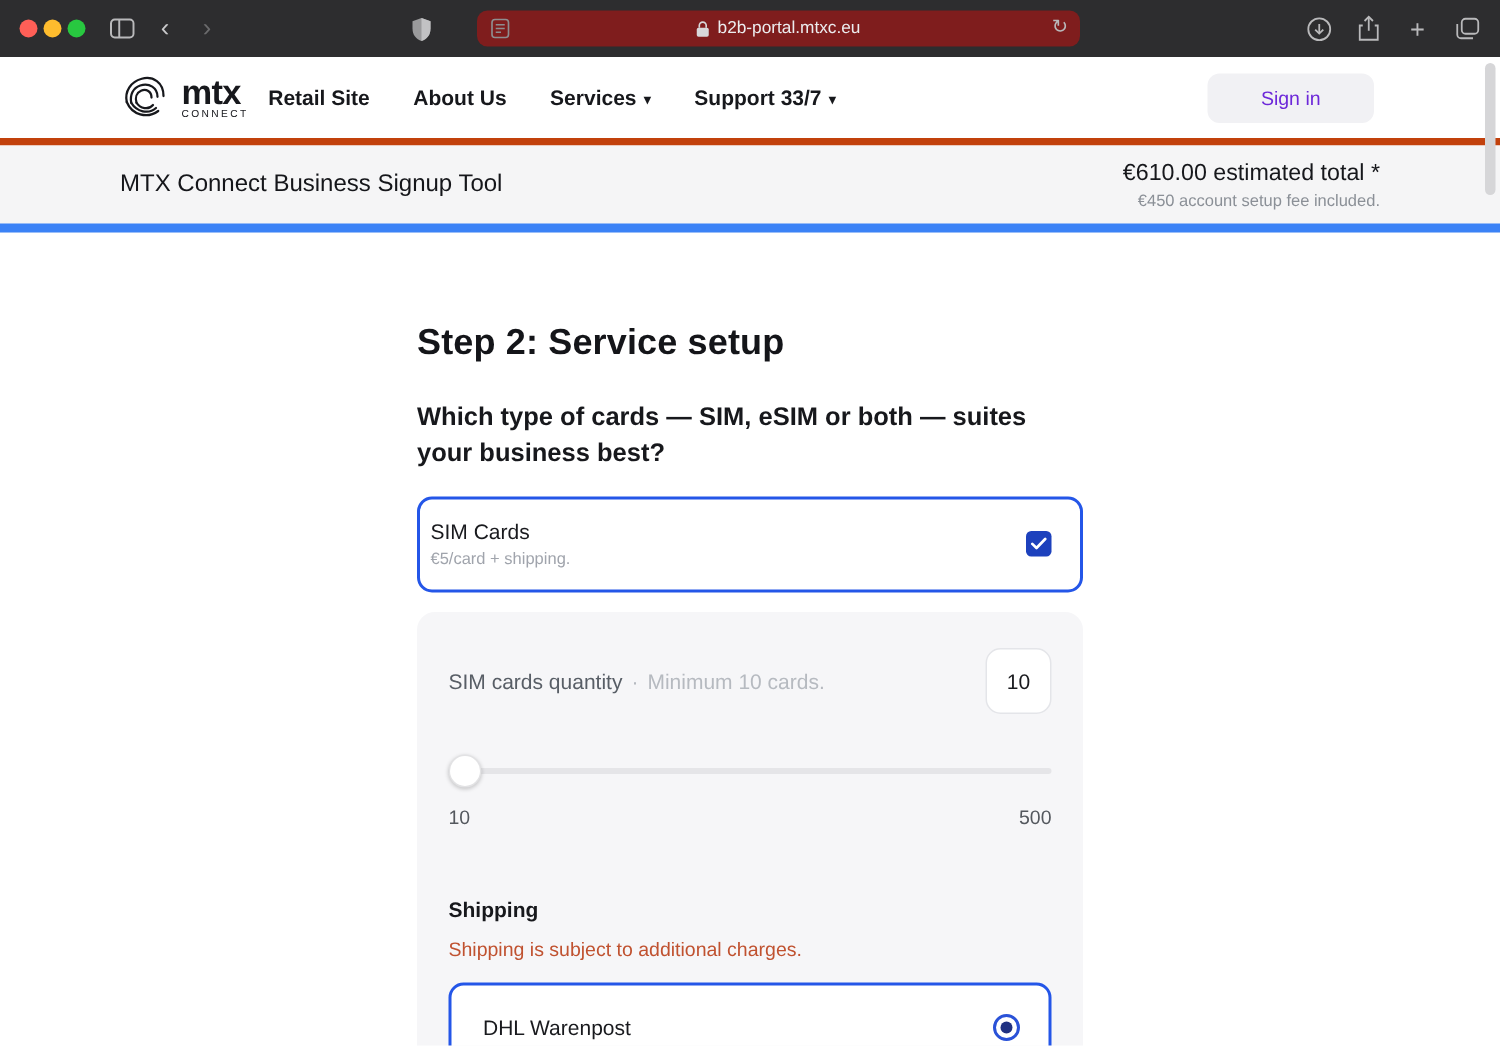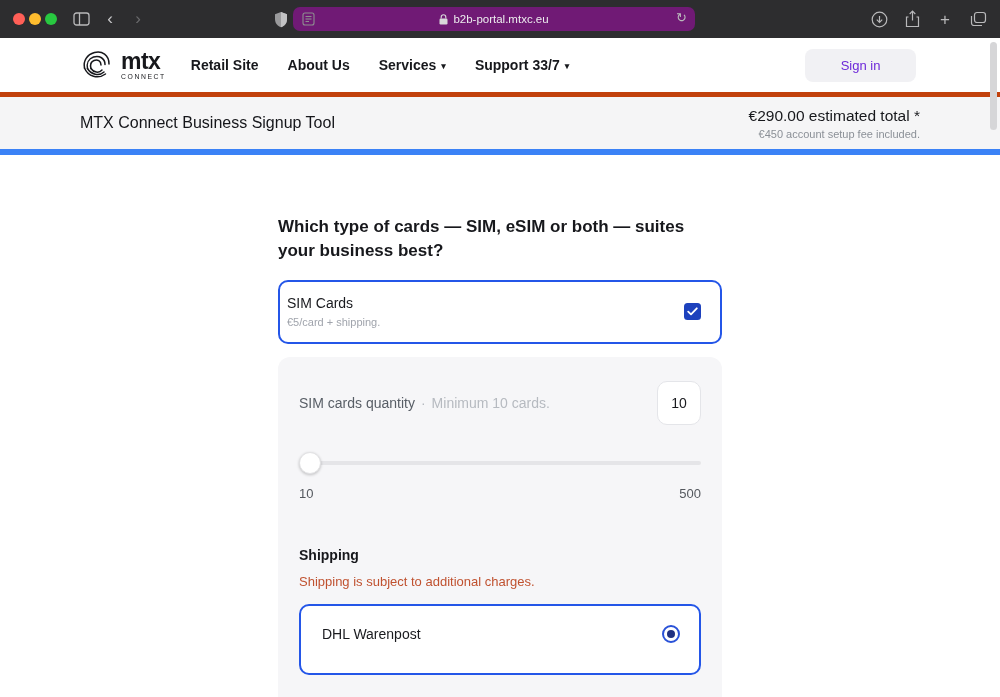--- a/index.html
+++ b/index.html
@@ -15,40 +15,40 @@
   .traffic { position:absolute; top:13px; width:12px; height:12px; border-radius:50%; }
   .t-close { left:13px; background:#ff5f57; }
   .t-min   { left:29px; background:#febc2e; }
   .t-max   { left:45px; background:#28c840; }
   .chrome-btn { position:absolute; top:0; height:38px; display:flex; align-items:center; justify-content:center; color:#b9b9bb; }
   .sidebar-btn { left:68px; width:26px; }
   .nav-back { left:98px; width:24px; color:#c9c9cb; font-size:17px; }
   .nav-fwd  { left:126px; width:24px; color:#6a6a6c; font-size:17px; }
   .shield-btn { left:268px; width:26px; }
   .addr-bar {
-    position:absolute; left:293px; top:7px; width:402px; height:24px;
-    background:#701a75; border-radius:7px; display:flex; align-items:center;
+    position:absolute; left:318px; top:7px; width:402px; height:24px;
+    background:#7f1d1d; border-radius:7px; display:flex; align-items:center;
   }
   .addr-page-icon { position:absolute; left:9px; top:5px; }
   .addr-center { margin:0 auto; display:flex; align-items:center; gap:5px; color:#ececee; font-size:11.5px; }
   .addr-reload { position:absolute; right:8px; top:3px; color:#b9b9bb; font-size:13px; cursor:default; }
   .right-icons { position:absolute; right:12px; top:0; height:38px; display:flex; align-items:center; gap:13px; color:#b9b9bb; }
   .ri { width:20px; height:20px; display:flex; align-items:center; justify-content:center; }
   .plus-glyph { font-size:17px; line-height:1; color:#b9b9bb; }
 
   
   .site-header {
     height:59px; background:#ffffff; border-bottom:5px solid #c2410c;
     display:flex; align-items:center; padding-left:78px;
   }
   .logo { display:flex; align-items:center; gap:7px; cursor:pointer; }
   .logo-texts { display:flex; flex-direction:column; line-height:1; }
   .logo-word { font-size:23px; font-weight:600; color:#17181c; letter-spacing:-0.5px; }
   .logo-sub { font-size:6.8px; letter-spacing:1.6px; color:#17181c; margin-top:1px; }
-  .main-nav { display:flex; align-items:center; gap:29px; margin-left:25px; }
+  .main-nav { display:flex; align-items:center; gap:29px; margin-left:13px; }
   .nav-item { font-size:14px; font-weight:700; color:#17181c; display:flex; align-items:center; gap:5px; cursor:pointer; white-space:nowrap; }
   .caret { font-size:9px; color:#17181c; transform:translateY(1px); }
   .signin-btn {
     margin-left:auto; margin-right:84px; width:111px; height:33px;
     background:#f1f1f4; border:none; border-radius:8px;
     color:#6d28d9; font-size:13px; font-family:"Liberation Sans", sans-serif; cursor:pointer;
     display:flex; align-items:center; justify-content:center;
   }
 
   
@@ -226,26 +226,27 @@
         <span class="caret">▾</span>
       </span>
   </nav>
 
   <button class="signin-btn">Sign in</button>
 </div>
 
 <div class="toolbar">
   <span class="toolbar-title">MTX Connect Business Signup Tool</span>
   <div class="toolbar-right">
-    <div class="est-total">€290.00 estimated total *</div>
+    <div class="est-total">€610.00 estimated total *</div>
     <div class="est-note">€450 account setup fee included.</div>
   </div>
 </div>
 
 <div class="main-col">
+  <h1 class="step-title">Step 2: Service setup</h1>
   <h2 class="question">Which type of cards — SIM, eSIM or both — suites your business best?</h2>
 
   <div class="option-card">
     <div class="option-texts">
       <span class="option-label">SIM Cards</span>
       <span class="option-sub">€5/card + shipping.</span>
     </div>
     <div class="checkbox">
       <svg width="11" height="9" viewBox="0 0 11 9" fill="none" stroke="#ffffff" stroke-width="1.8" stroke-linecap="round" stroke-linejoin="round">
         <polyline points="1.2,4.6 4,7.3 9.8,1.3"></polyline>

